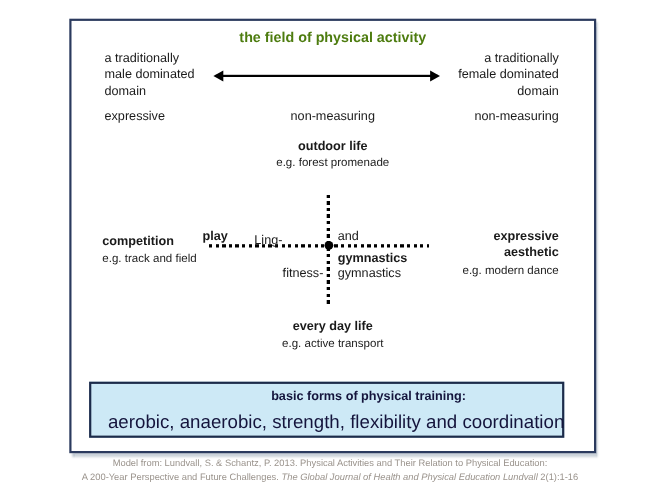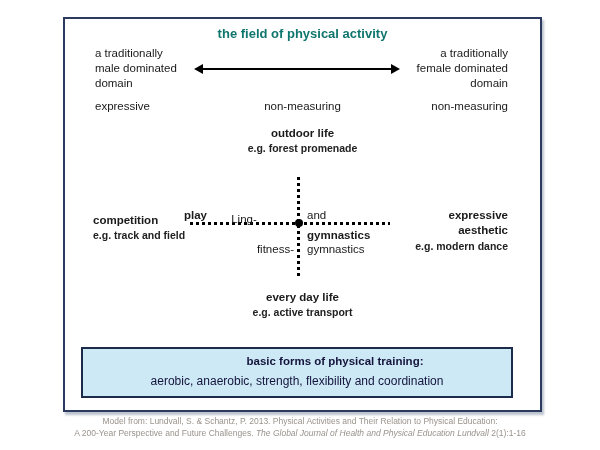--- a/index.html
+++ b/index.html
@@ -9,33 +9,33 @@
     background:#ffffff;
     color:#1a1a1a;
     position:relative;
     overflow:hidden;
   }
   .page { position:absolute; left:0; top:0; width:600px; height:450px; }
   .abs { position:absolute; }
   .pre { white-space:pre-line; }
   .bold { font-weight:bold; }
   .txt { font-size:11.5px; line-height:15px; }
-  .ex  { font-size:10.5px; line-height:14px; color:#222222;font-weight:bold; }
+  .ex  { font-size:10.5px; line-height:14px; color:#222222; }
 
   .figure-box {
     left:63px; top:17px; width:479px; height:395px;
     border:2px solid #2b3a5e;
     background:#ffffff;
     box-shadow:2px 3px 2px rgba(130,145,165,0.55);
   }
   .fig-title {
     left:63px; top:26px; width:479px;
     text-align:center;
     font-size:13px; font-weight:bold;
-    color:#0f766e;
+    color:#4d7c0f;
   }
   .left-domain  { left:95px; top:46px; text-align:left; }
   .right-domain { right:92px; top:46px; text-align:right; }
 
   .arrow-line {
     left:196px; top:68px; width:202px; height:2px;
     background:#000;
   }
   .arrow-line::before {
     content:""; position:absolute; left:-2px; top:-4px;
@@ -87,22 +87,22 @@
   .training-box {
     left:81px; top:347px; width:432px; height:51px;
     background:#cde9f6;
     border:2px solid #1c2b4a;
   }
   .training-title {
     left:81px; top:355px; width:508px; text-align:center;
     font-size:11.5px; font-weight:bold; color:#14143c;
   }
   .training-items {
-    left:81px; top:374px; width:432px; text-align:center;
-    font-size:12px; color:#14143c;
+    left:81px; top:374px; width:432px; text-align:right;
+    font-size:17px; color:#14143c;
   }
 
   .caption { left:0; width:600px; text-align:center; font-size:8.5px; line-height:12px; color:#9a938c; }
   .caption-1 { top:415px; }
   .caption-2 { top:427px; }
   .italic { font-style:italic; }
 </style>
 </head>
 <body>
 

